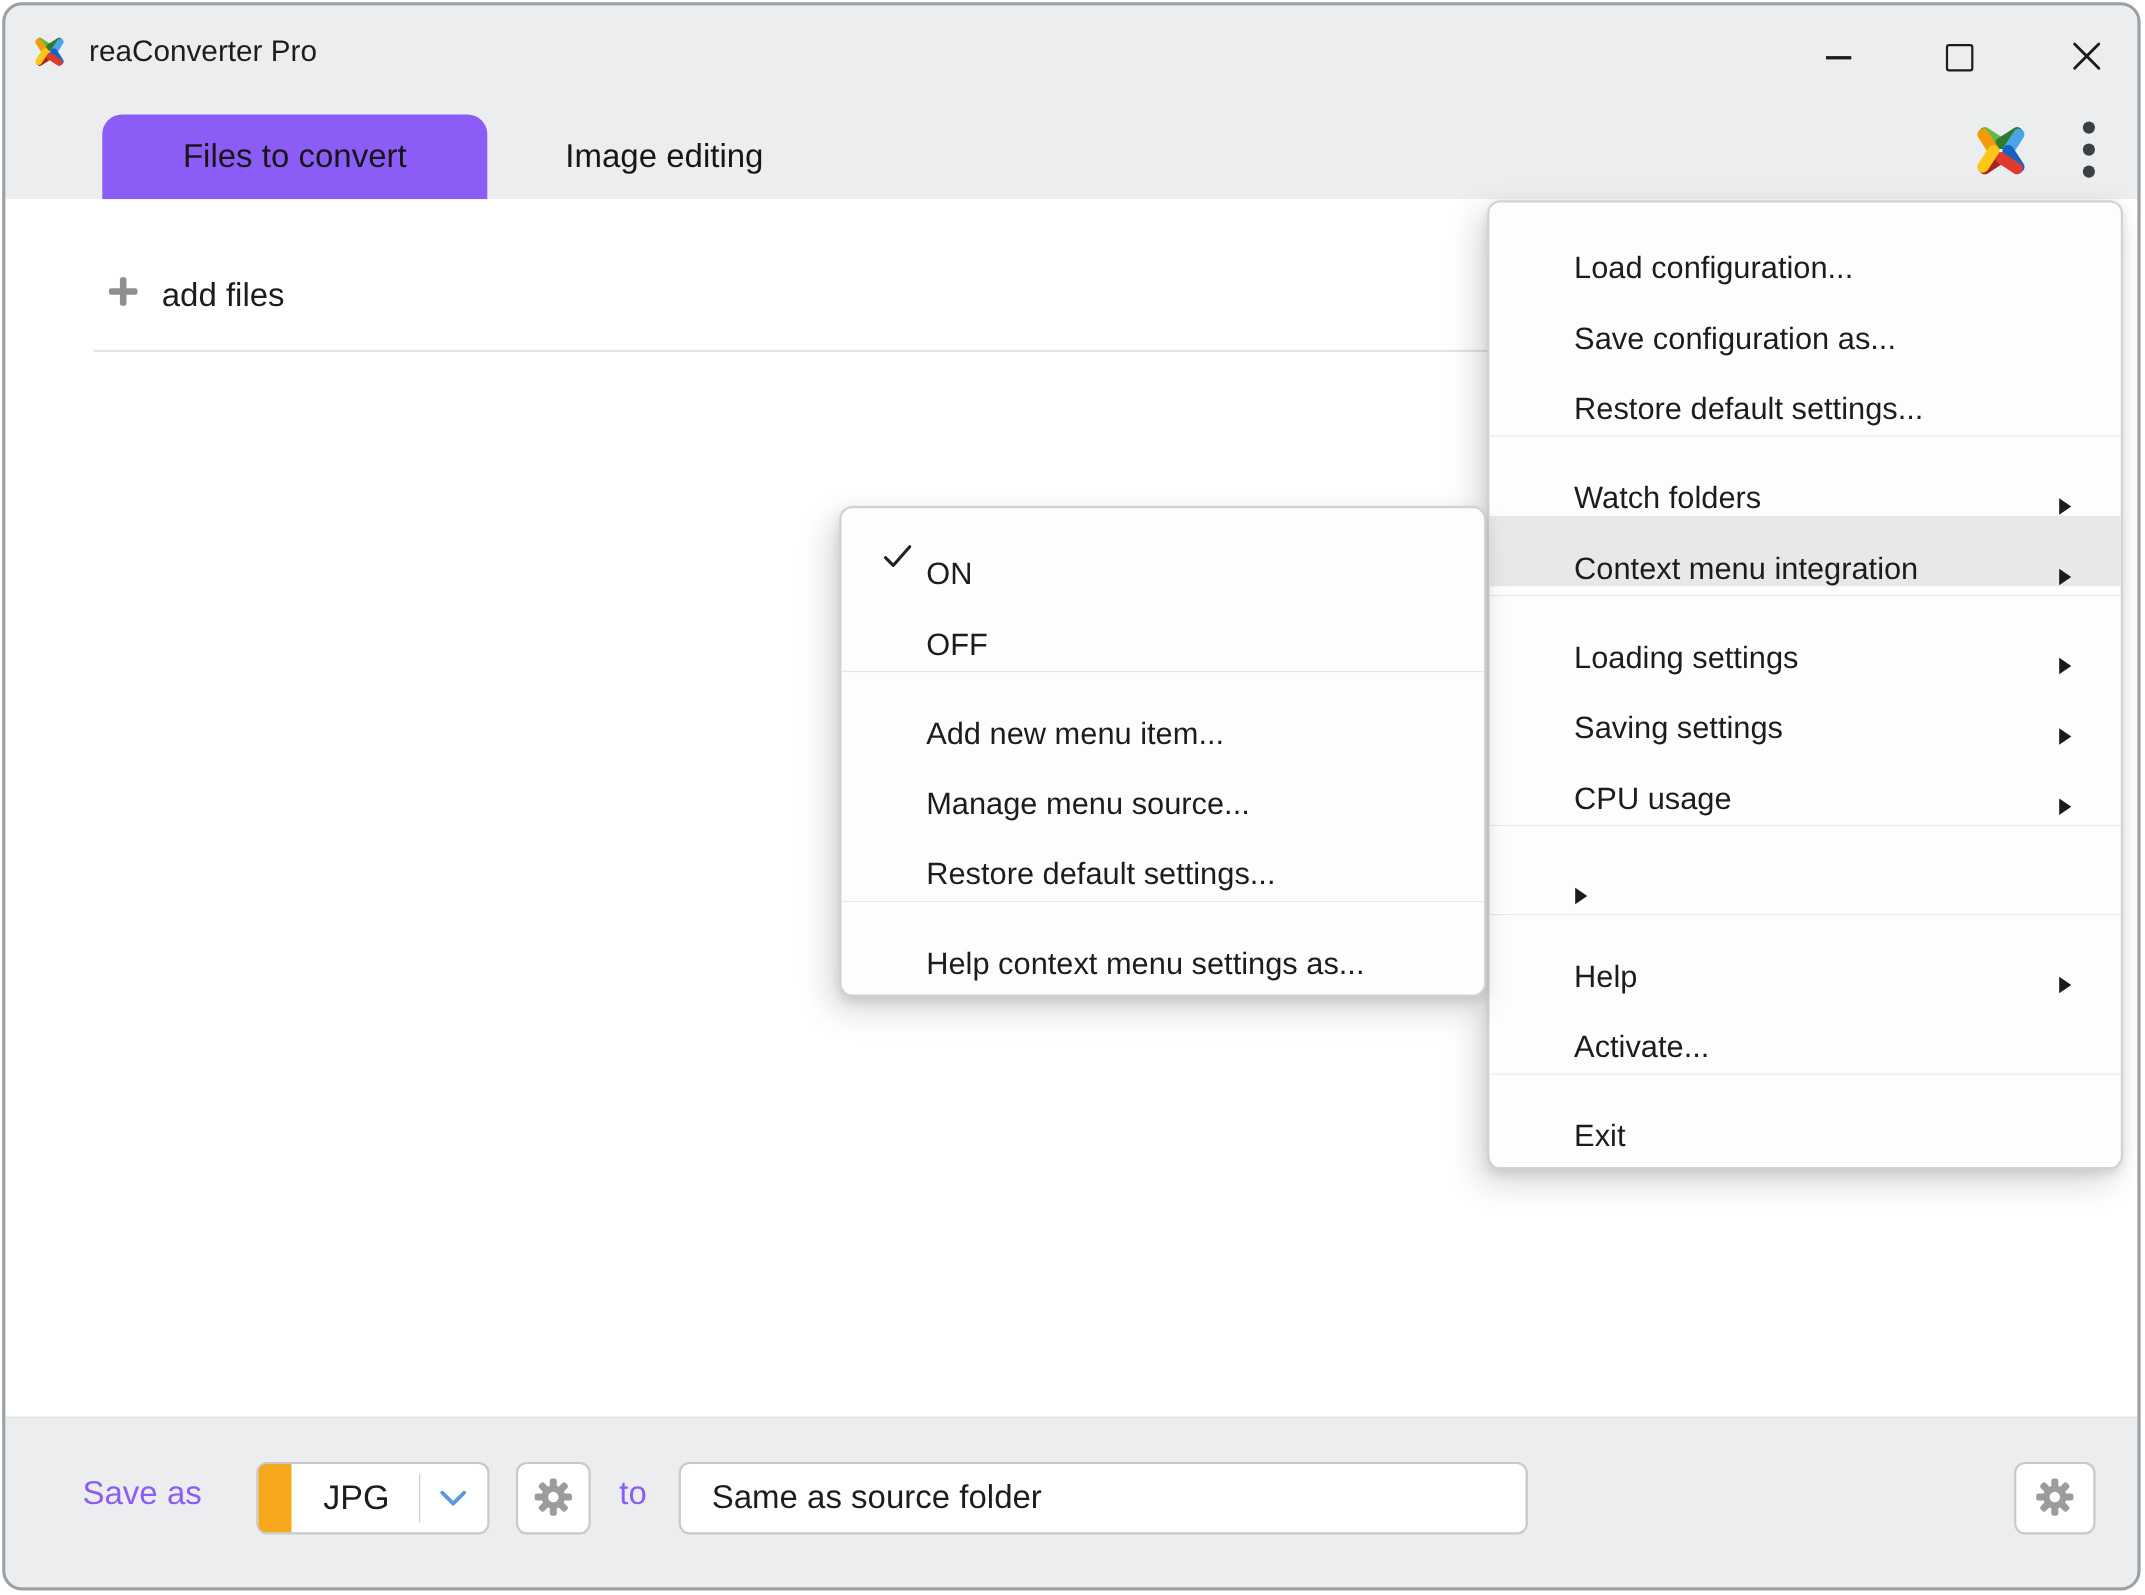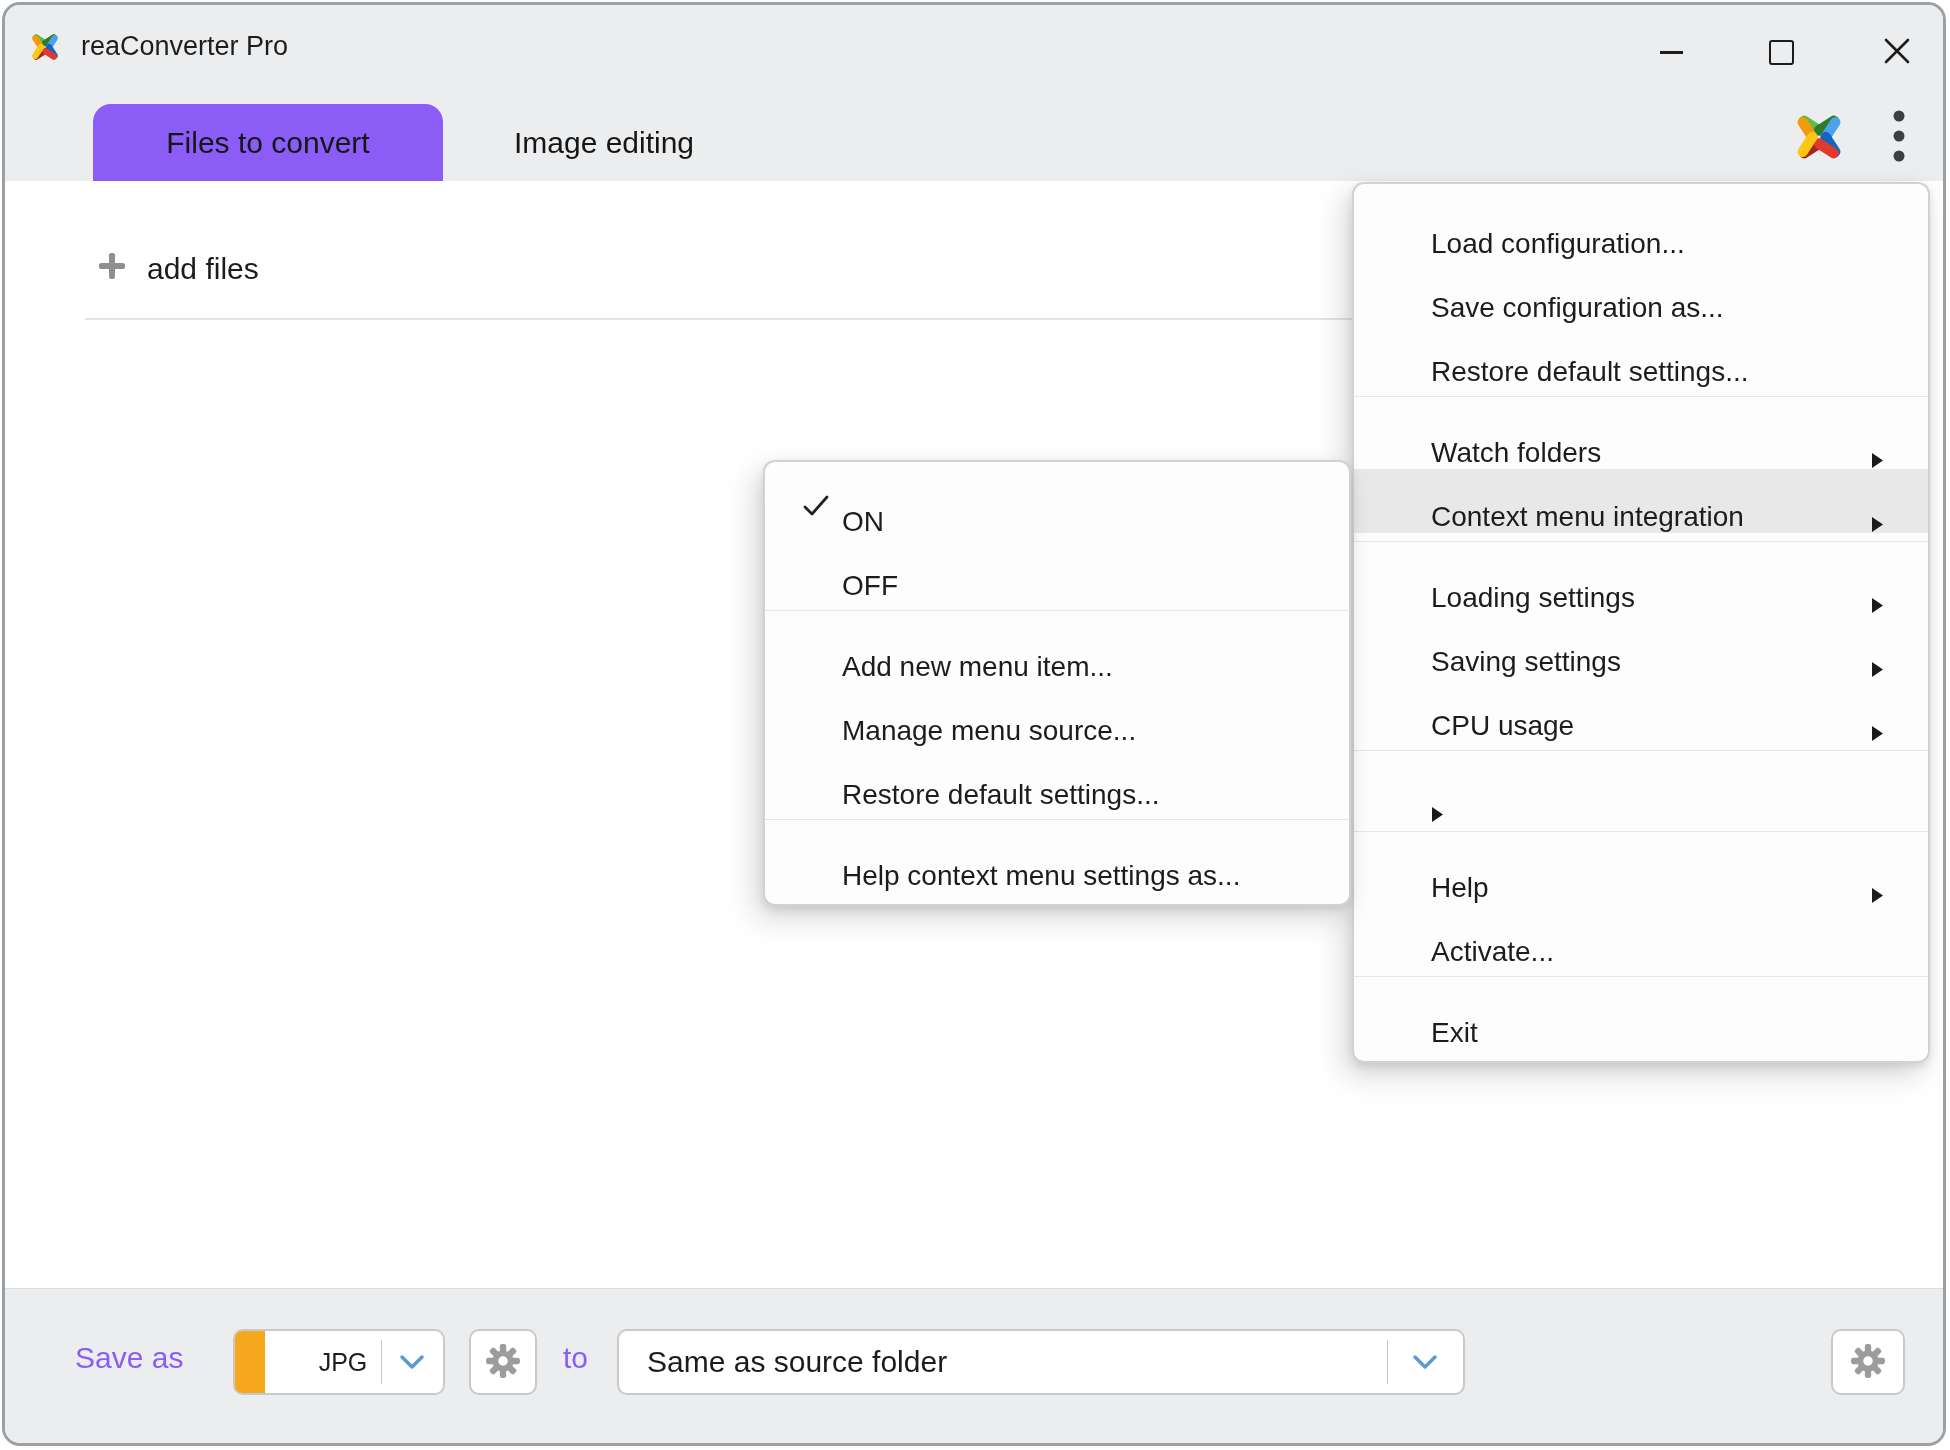--- a/index.html
+++ b/index.html
@@ -49,25 +49,25 @@
   .menu-sep { height:1px; background:#e7e7e7; margin:8px 0; }
 
   
   .bottombar { position:absolute; left:0; right:0; bottom:0; height:155px; background:#ecedef;
     border-top:1px solid #dcdee0; }
   .bb-label { position:absolute; top:52px; font-size:30px; color:#8b5cf6; }
   .lbl-saveas { left:70px; } .lbl-to { left:558px; }
   .combo { position:absolute; top:40px; height:66px; background:#ffffff; border:2px solid #c7c9cb;
     border-radius:10px; }
   .combo-jpg { left:228px; width:212px; }
-  .combo-dest { left:612px; width:848px; }
+  .combo-dest { left:612px; width:772px; }
   .fmt-strip { position:absolute; left:0; top:0; bottom:0; width:30px; background:#f5a81c;
     border-radius:7px 0 0 7px; }
   .fmt-label { position:absolute; left:30px; width:118px; top:0; bottom:0; display:flex;
-    align-items:center; justify-content:center; font-size:25px;margin-left:19px; }
+    align-items:center; justify-content:center; font-size:31px; }
   .dest-label { position:absolute; left:28px; right:90px; top:0; bottom:0; display:flex;
     align-items:center; font-size:30px; white-space:nowrap; overflow:hidden; }
   .combo-div { position:absolute; top:9px; bottom:9px; width:1px; background:#c9c9c9; }
   .div-jpg { left:146px; } .div-dest { left:768px; }
   .combo-chev { position:absolute; top:0; bottom:0; display:flex; align-items:center;
     justify-content:center; }
   .chev-jpg { left:146px; right:0; } .chev-dest { left:768px; right:0; }
   .gearbtn { position:absolute; top:40px; height:66px; background:#ffffff; border:2px solid #c7c9cb;
     border-radius:10px; display:flex; align-items:center; justify-content:center; }
   .gear1 { left:464px; width:68px; } .gear2 { left:1826px; width:74px; }

